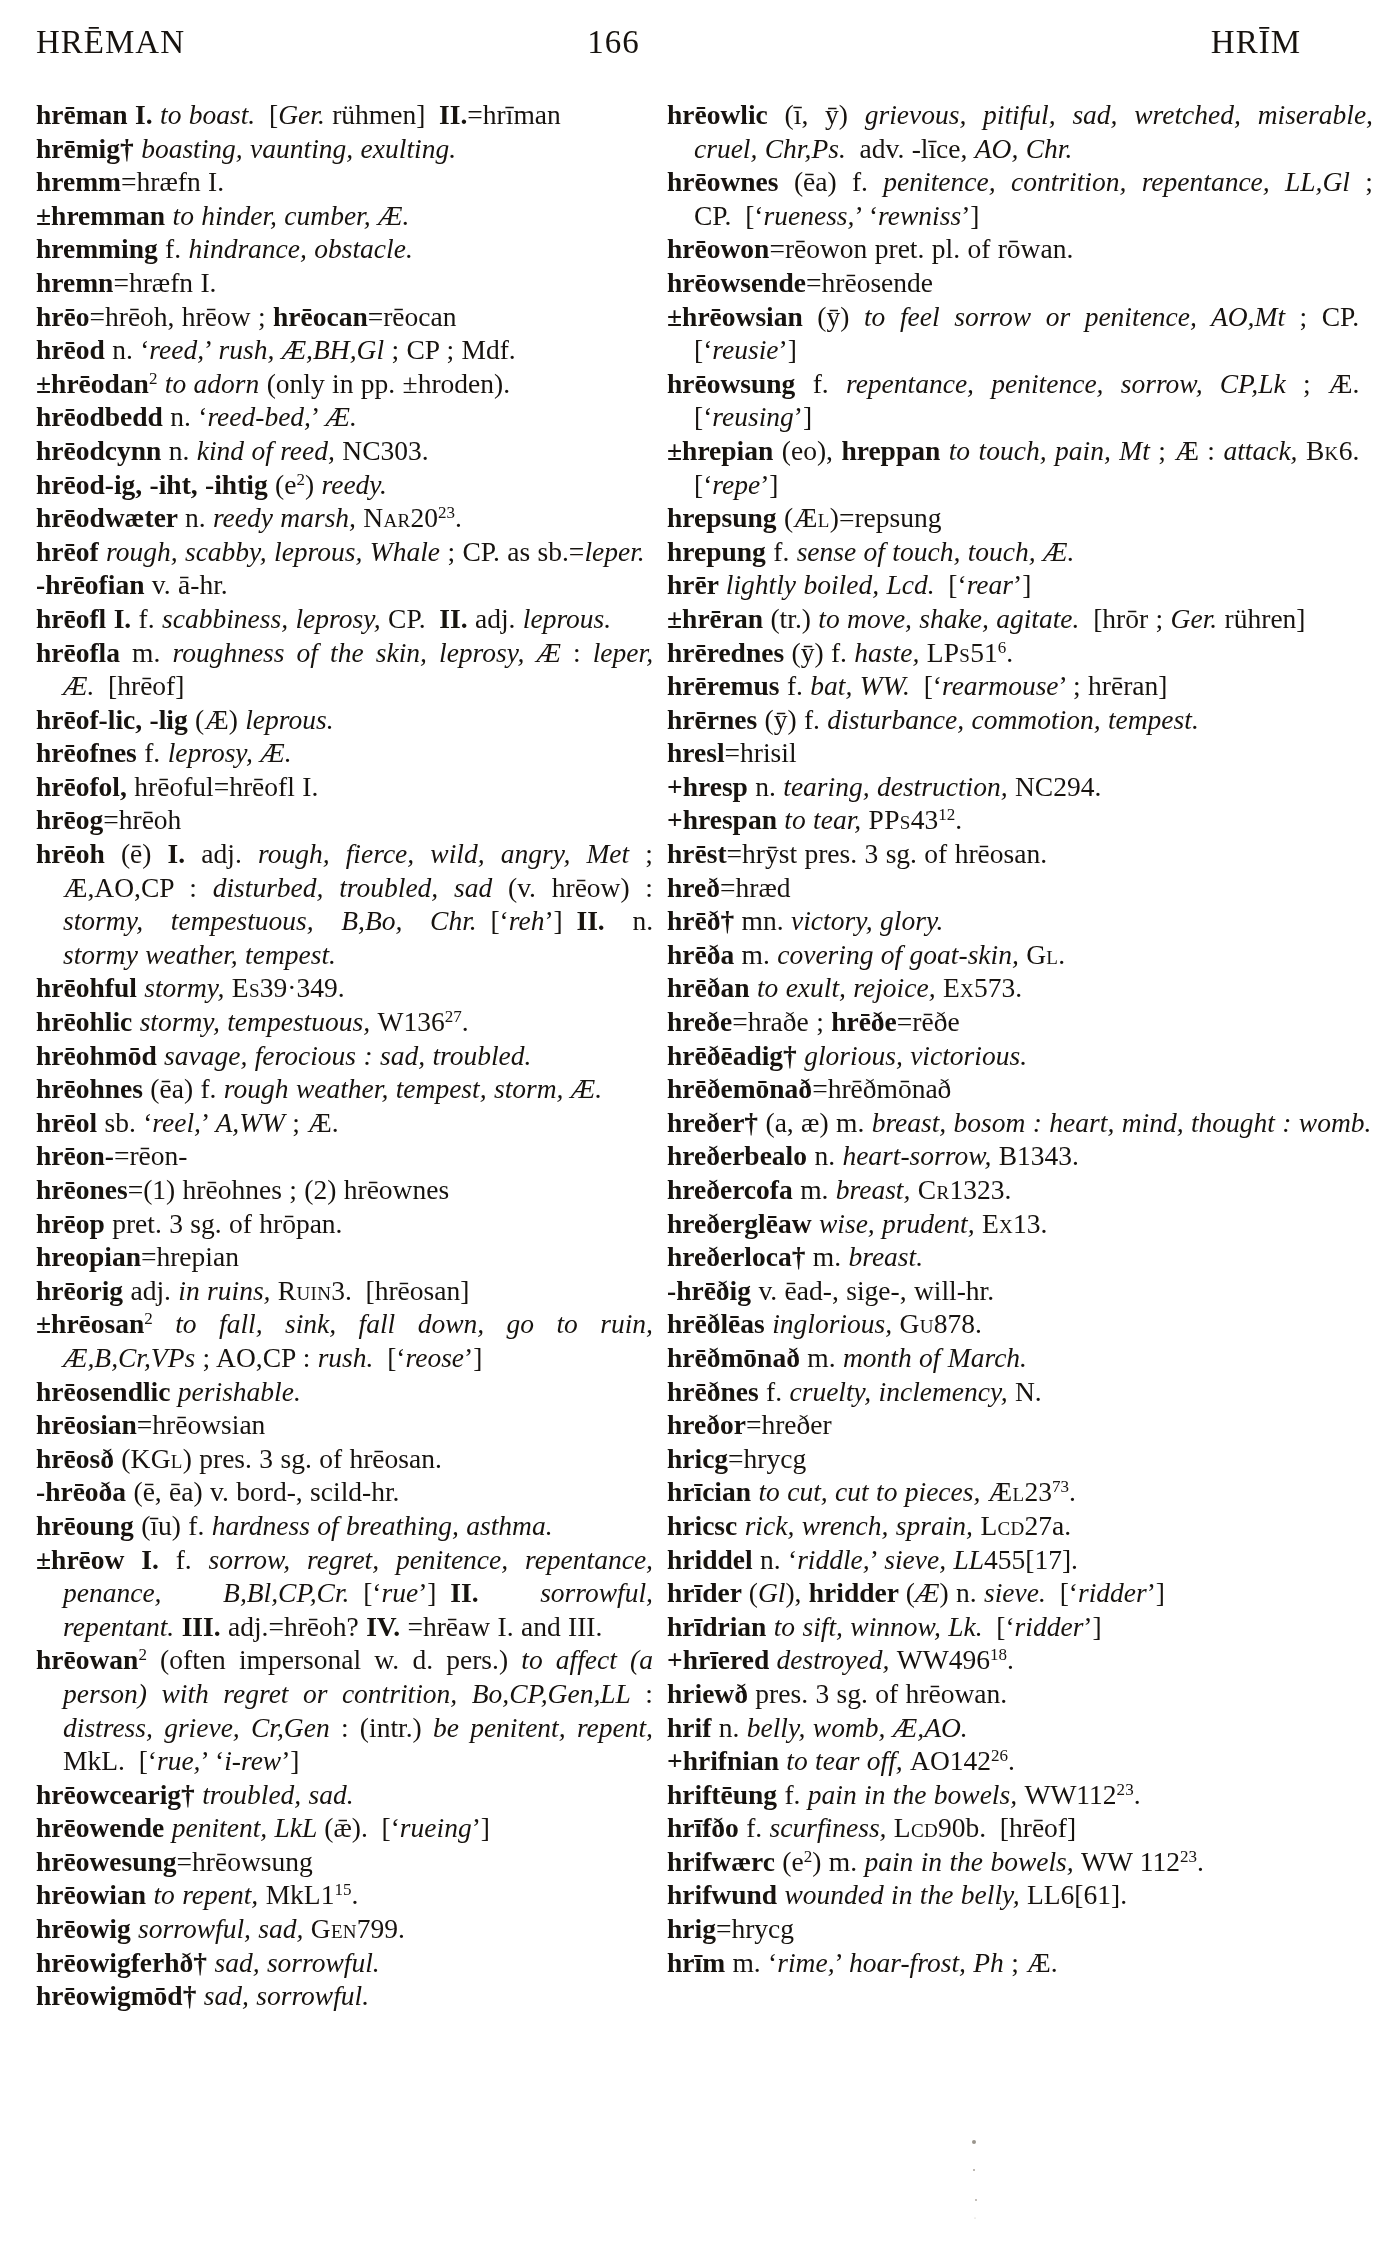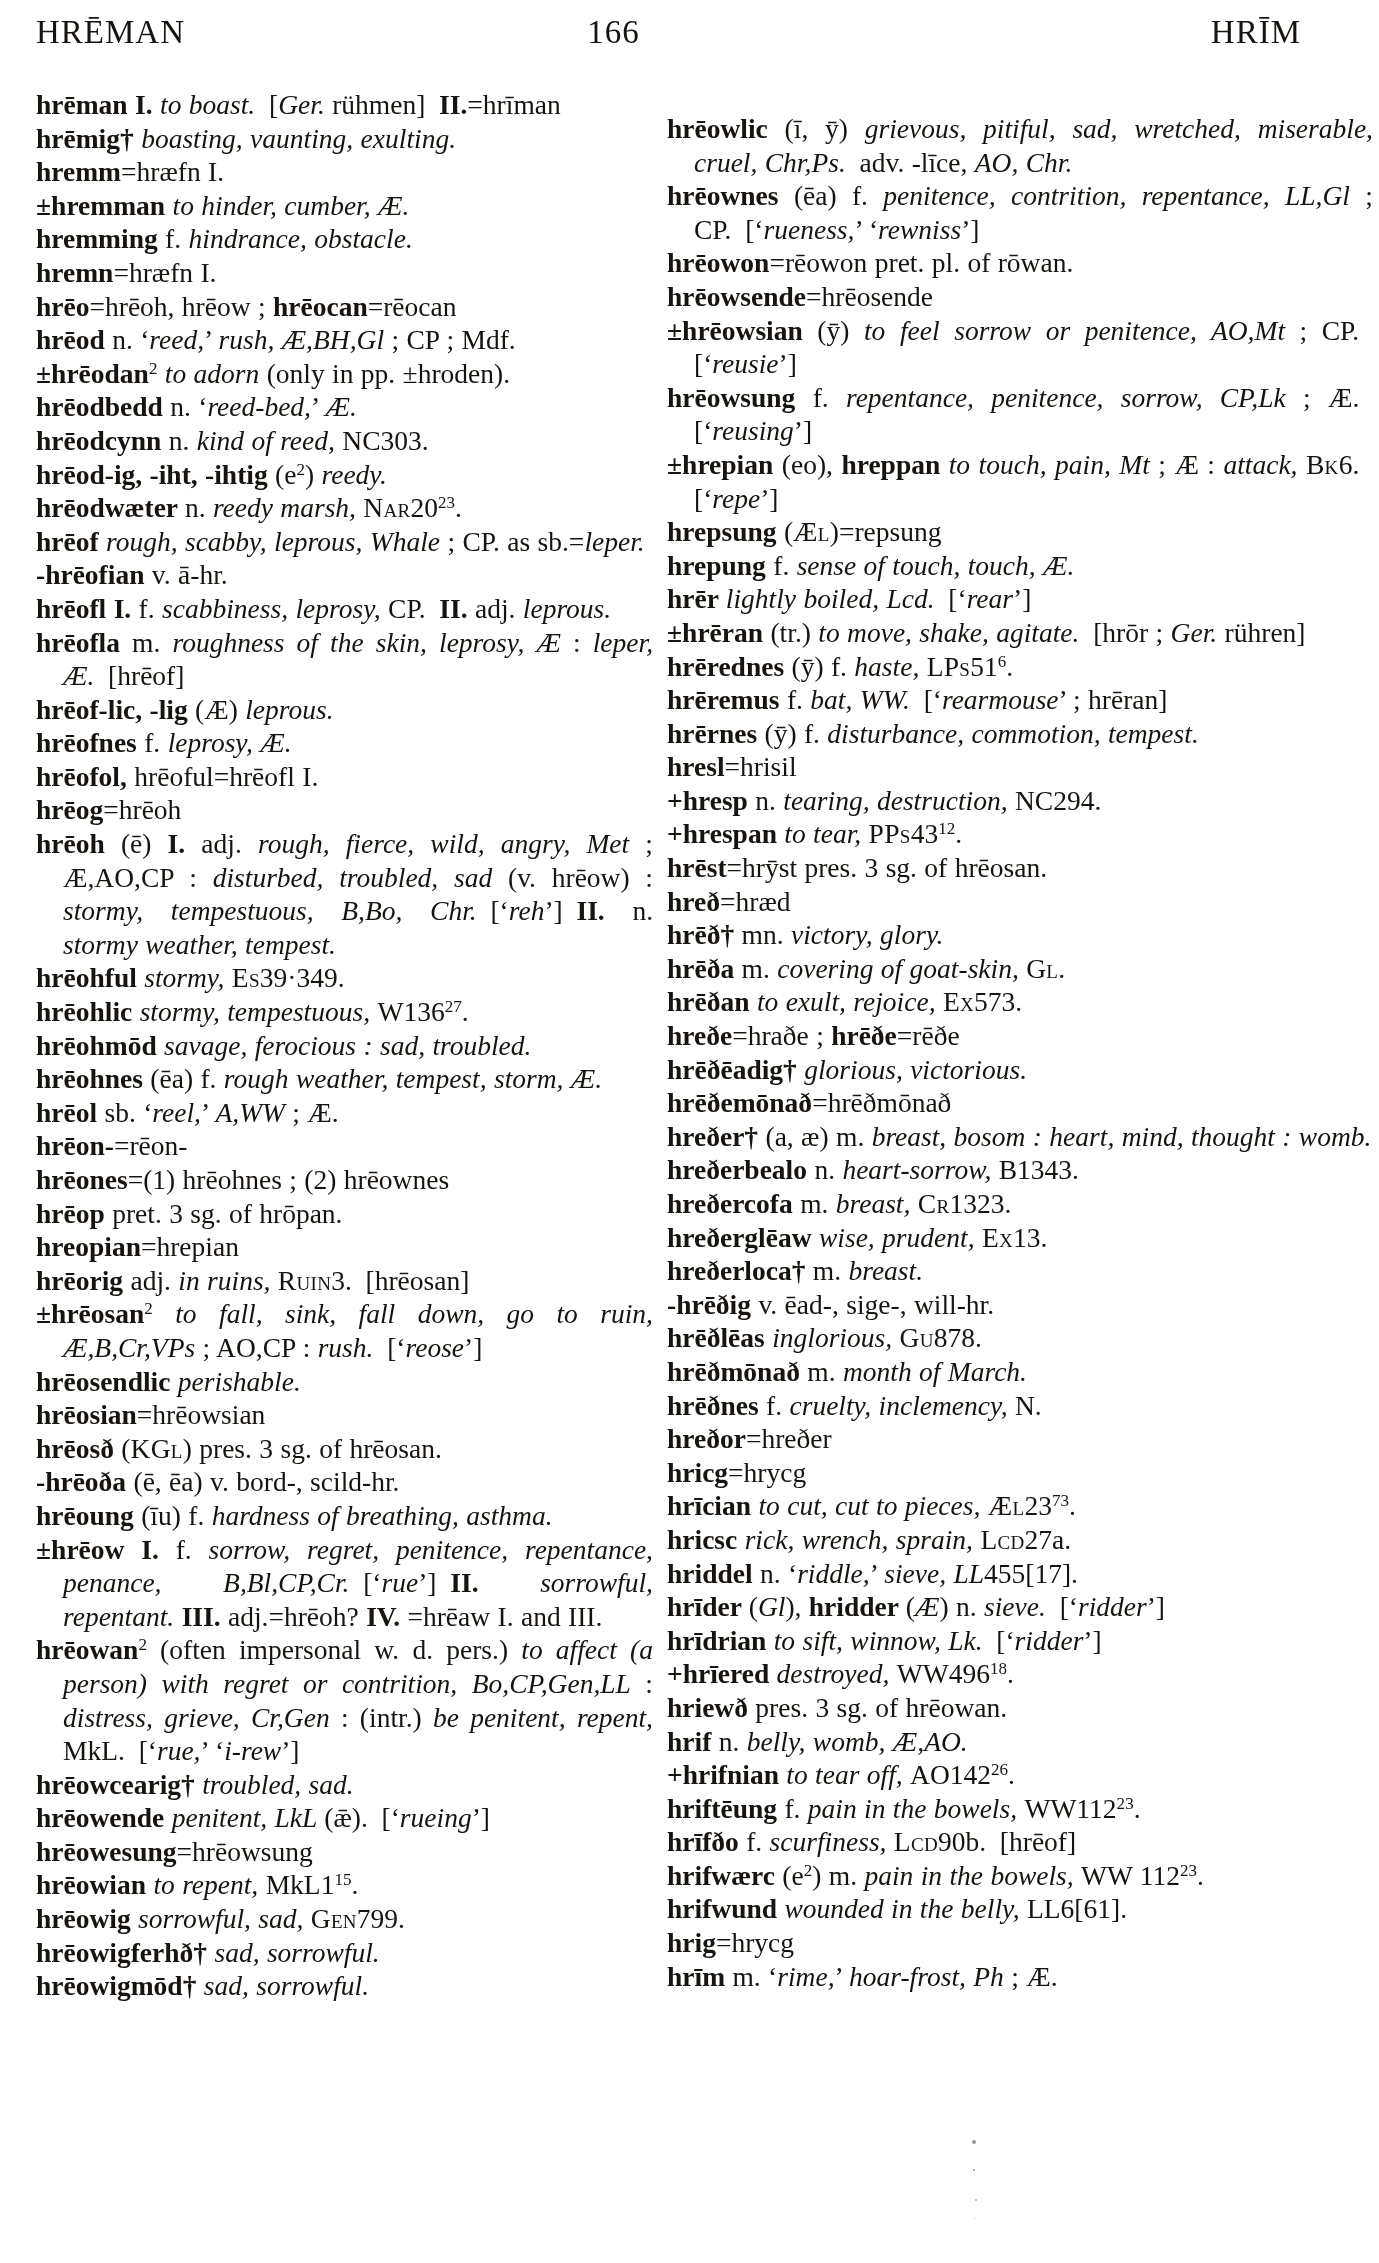--- a/index.html
+++ b/index.html
@@ -8,21 +8,21 @@
     width: 1379px; height: 2263px;
     background: #ffffff;
     color: #17130f;
     font-family: "Liberation Serif", "DejaVu Serif", serif;
     overflow: hidden;
     position: relative;
   }
   .page {
     width: 1379px; height: 2101px;
     box-sizing: border-box;
-    padding-top: 14px;
+    padding-top: 24px;
   }
   
   .running-head {
     display: grid;
     grid-template-columns: 1fr auto 1fr;
     align-items: baseline;
     padding: 0 78px 0 36px;
     font-size: 33px;
     letter-spacing: 1px;
     height: 62px;
@@ -33,21 +33,21 @@
   
   .columns {
     display: flex;
     padding-left: 36px;
     padding-right: 6px;
     gap: 14px;
     margin-top: 12px;
   }
   .col { box-sizing: border-box; }
   .col-left  { width: 617px; font-family: Liberation Serif, serif; }
-  .col-right { width: 706px; margin-top: 24px; }
+  .col-right { width: 706px; }
   .entry {
     margin: 0;
     font-size: 27.5px;
     line-height: 33.6px;
     text-align: justify;
     padding-left: 27px;
     text-indent: -27px;
     word-spacing: 0.5px;
   }
   .seg-b  { font-weight: 700; }

